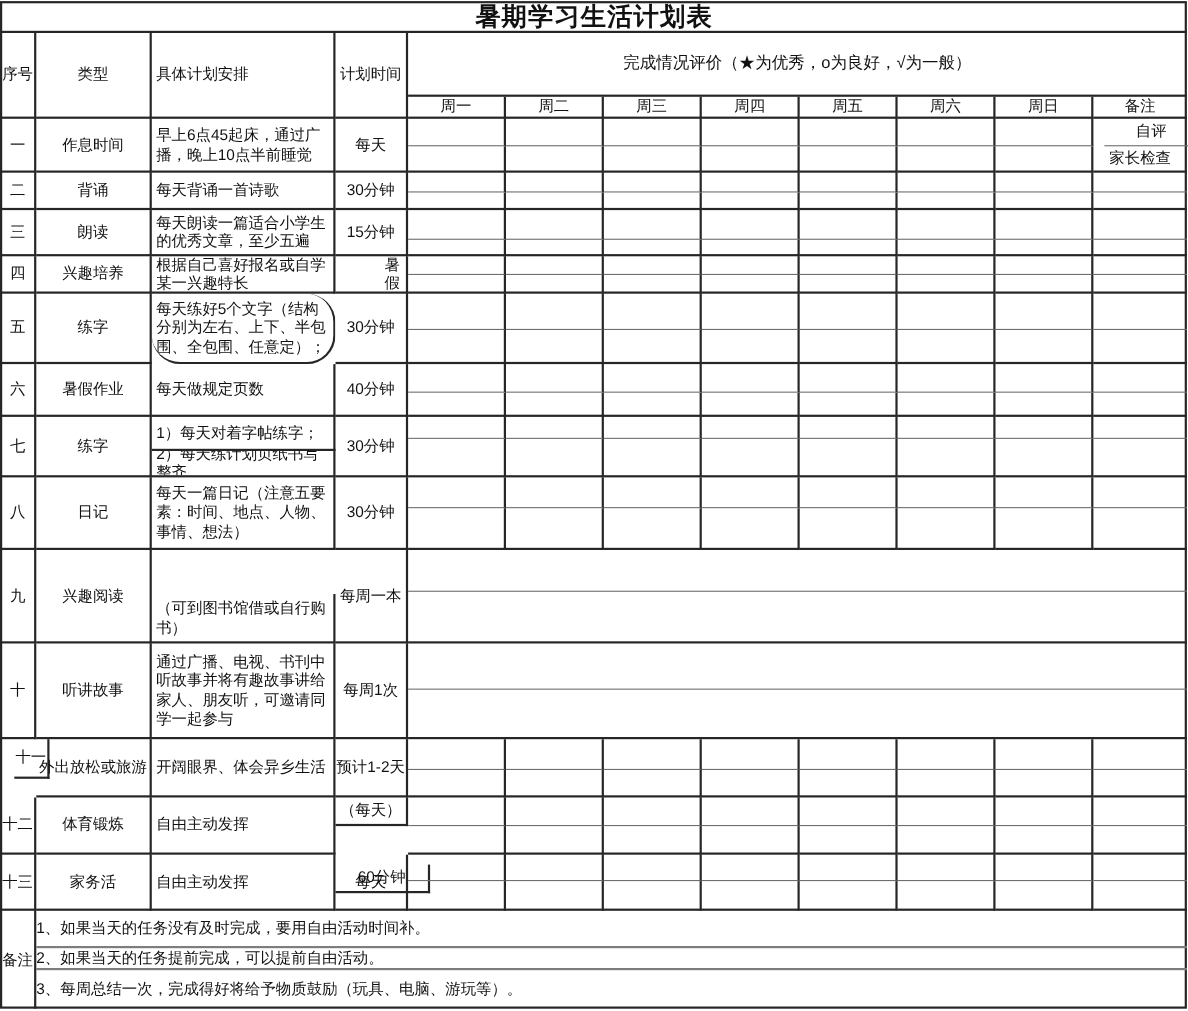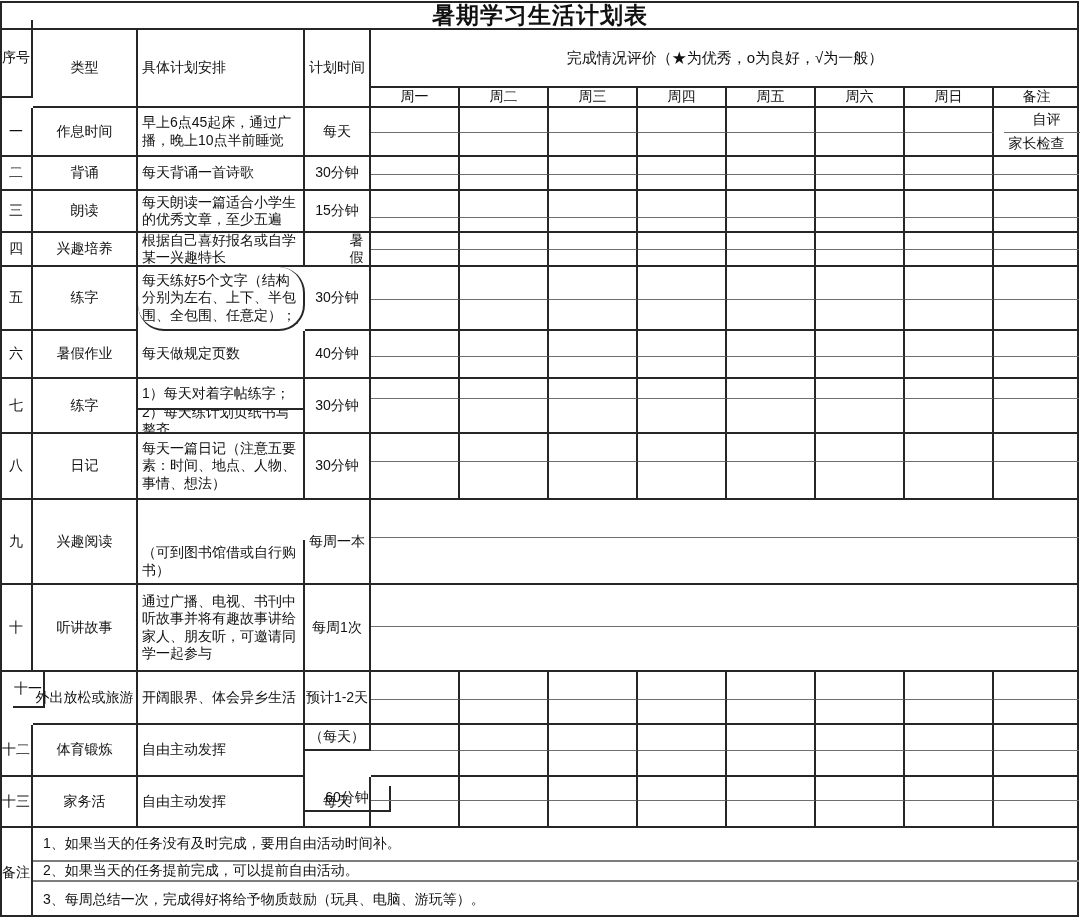--- a/index.html
+++ b/index.html
@@ -15,34 +15,34 @@
     white-space:pre-wrap;
   }
   .leftal{justify-content:flex-start;text-align:left;padding:1px 4px;}
   .br{border-right:2px solid var(--grid);}
   .bb{border-bottom:2px solid var(--grid);}
   .bbs{border-bottom:1px solid var(--sub);}
   .bbg{border-bottom:2px solid var(--noteline);}
   .title{font-size:23px;font-weight:bold;letter-spacing:1px;}
   .hdr{font-size:14px;}
   .legend{font-size:15px;}
-  .notetext{justify-content:flex-start;text-align:center;padding-left:10px;}
+  .notetext{justify-content:flex-start;text-align:center;}
   .frame{
     position:absolute;left:0;top:1px;width:1079px;height:916px;
     border:2px solid var(--grid);box-sizing:border-box;pointer-events:none;
   }
 </style>
 </head>
 <body>
 
 <div class="sheet" id="sheet" style="--grid: #262626; --sub: #6e6e6e; --noteline: #7d7d7d; --flag: #1e7d32;">
 
   <div class="cell bb title" style="left:1px;top:2px;width:1078px;height:28px">暑期学习生活计划表</div>
 
-  <div class="cell br bb hdr" style="left:1px;top:20px;width:32px;height:78px">序号</div>
+  <div class="cell br bb hdr" style="left:1px;top:30px;width:32px;height:78px">序号</div>
   <div class="cell br bb hdr" style="left:33px;top:30px;width:105px;height:78px">类型</div>
   <div class="cell br bb hdr leftal" style="left:138px;top:30px;width:167px;height:78px">具体计划安排</div>
   <div class="cell br bb hdr" style="left:305px;top:30px;width:66px;height:78px">计划时间</div>
 
   <div class="cell bb legend" style="left:371px;top:30px;width:708px;height:58px">完成情况评价（★为优秀，o为良好，√为一般）</div>
 
   <div class="frame"></div>
 <div class="cell br bb hdr" style="left: 371px; top: 88px; width: 89px; height: 20px;">周一</div>
     <div class="cell br bb hdr" style="left: 460px; top: 88px; width: 89px; height: 20px;">周二</div>
     <div class="cell br bb hdr" style="left: 549px; top: 88px; width: 89px; height: 20px;">周三</div>

